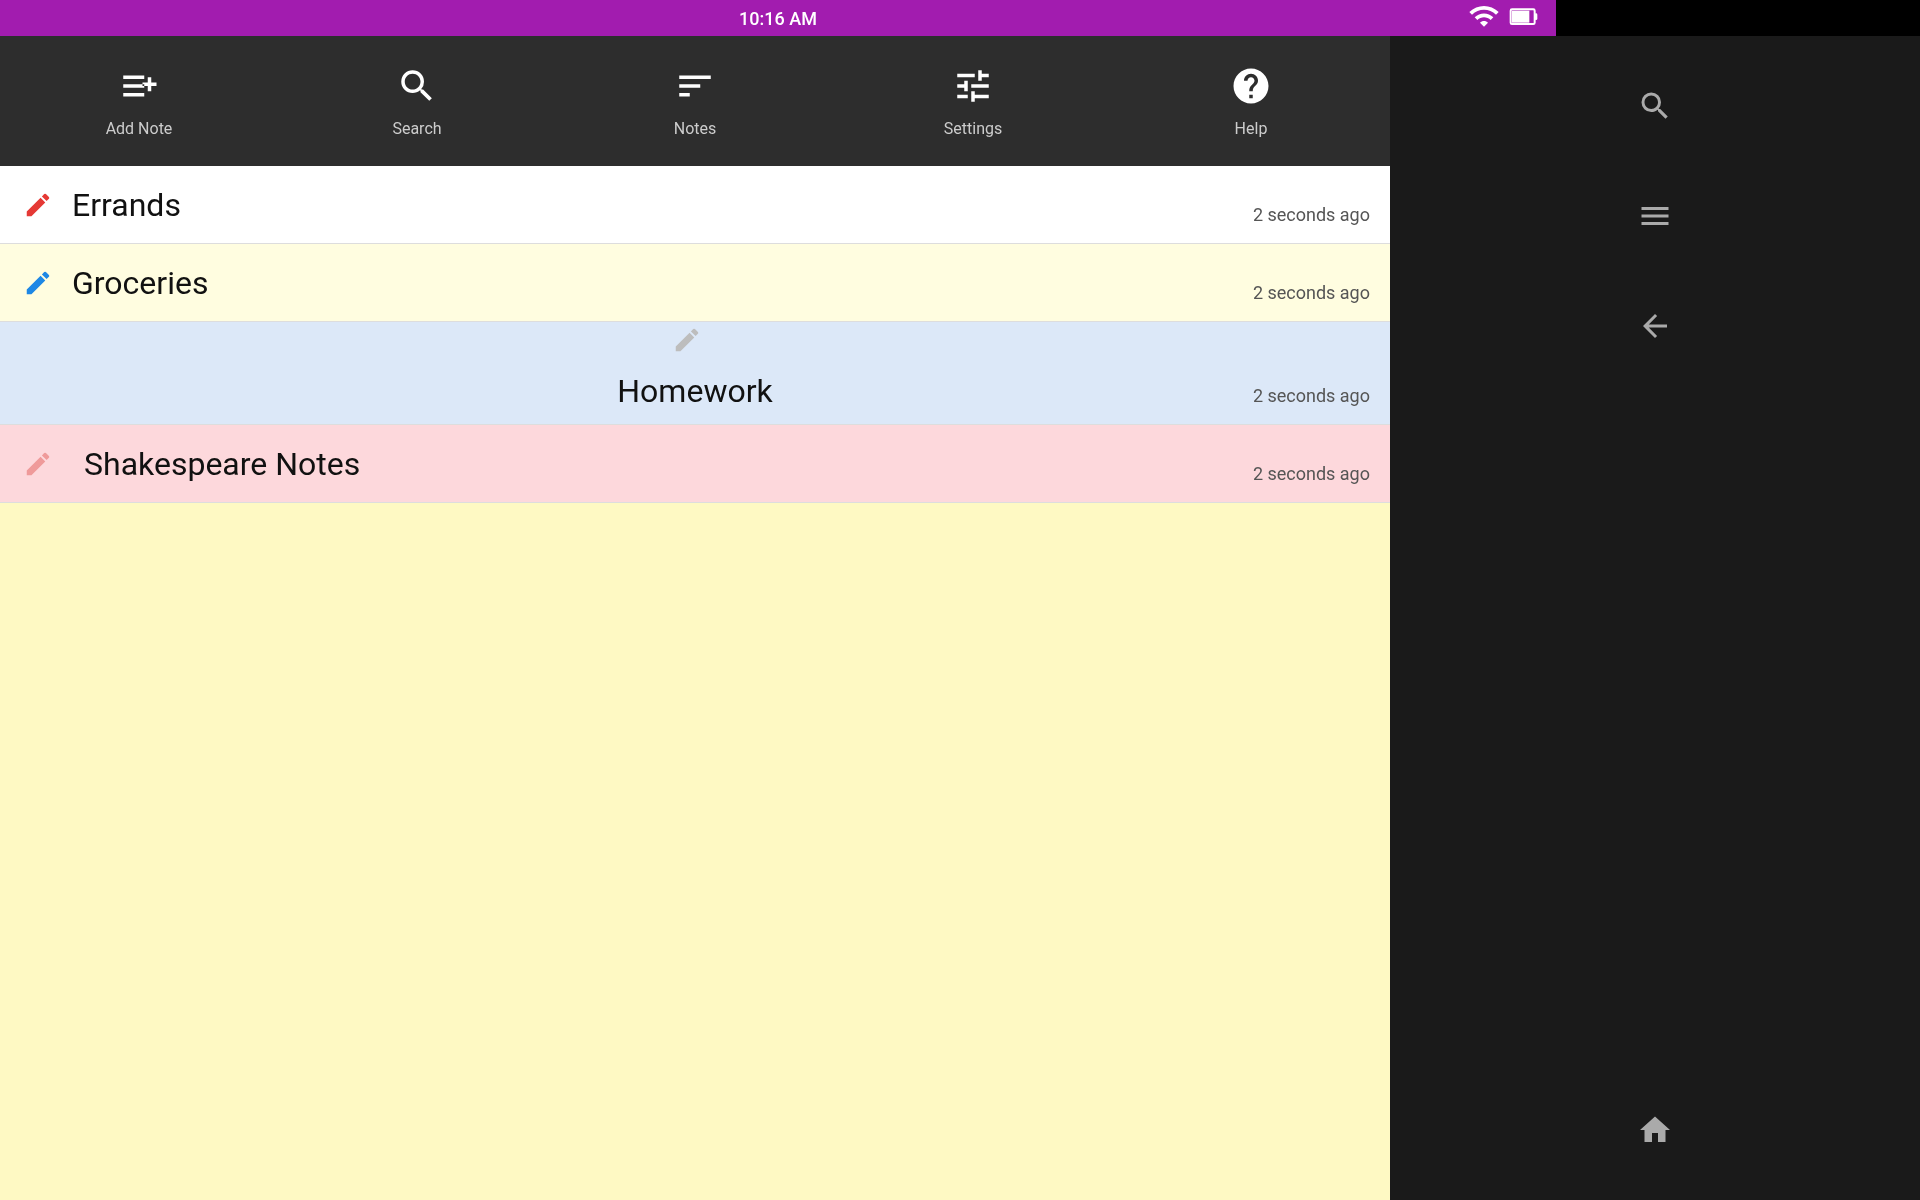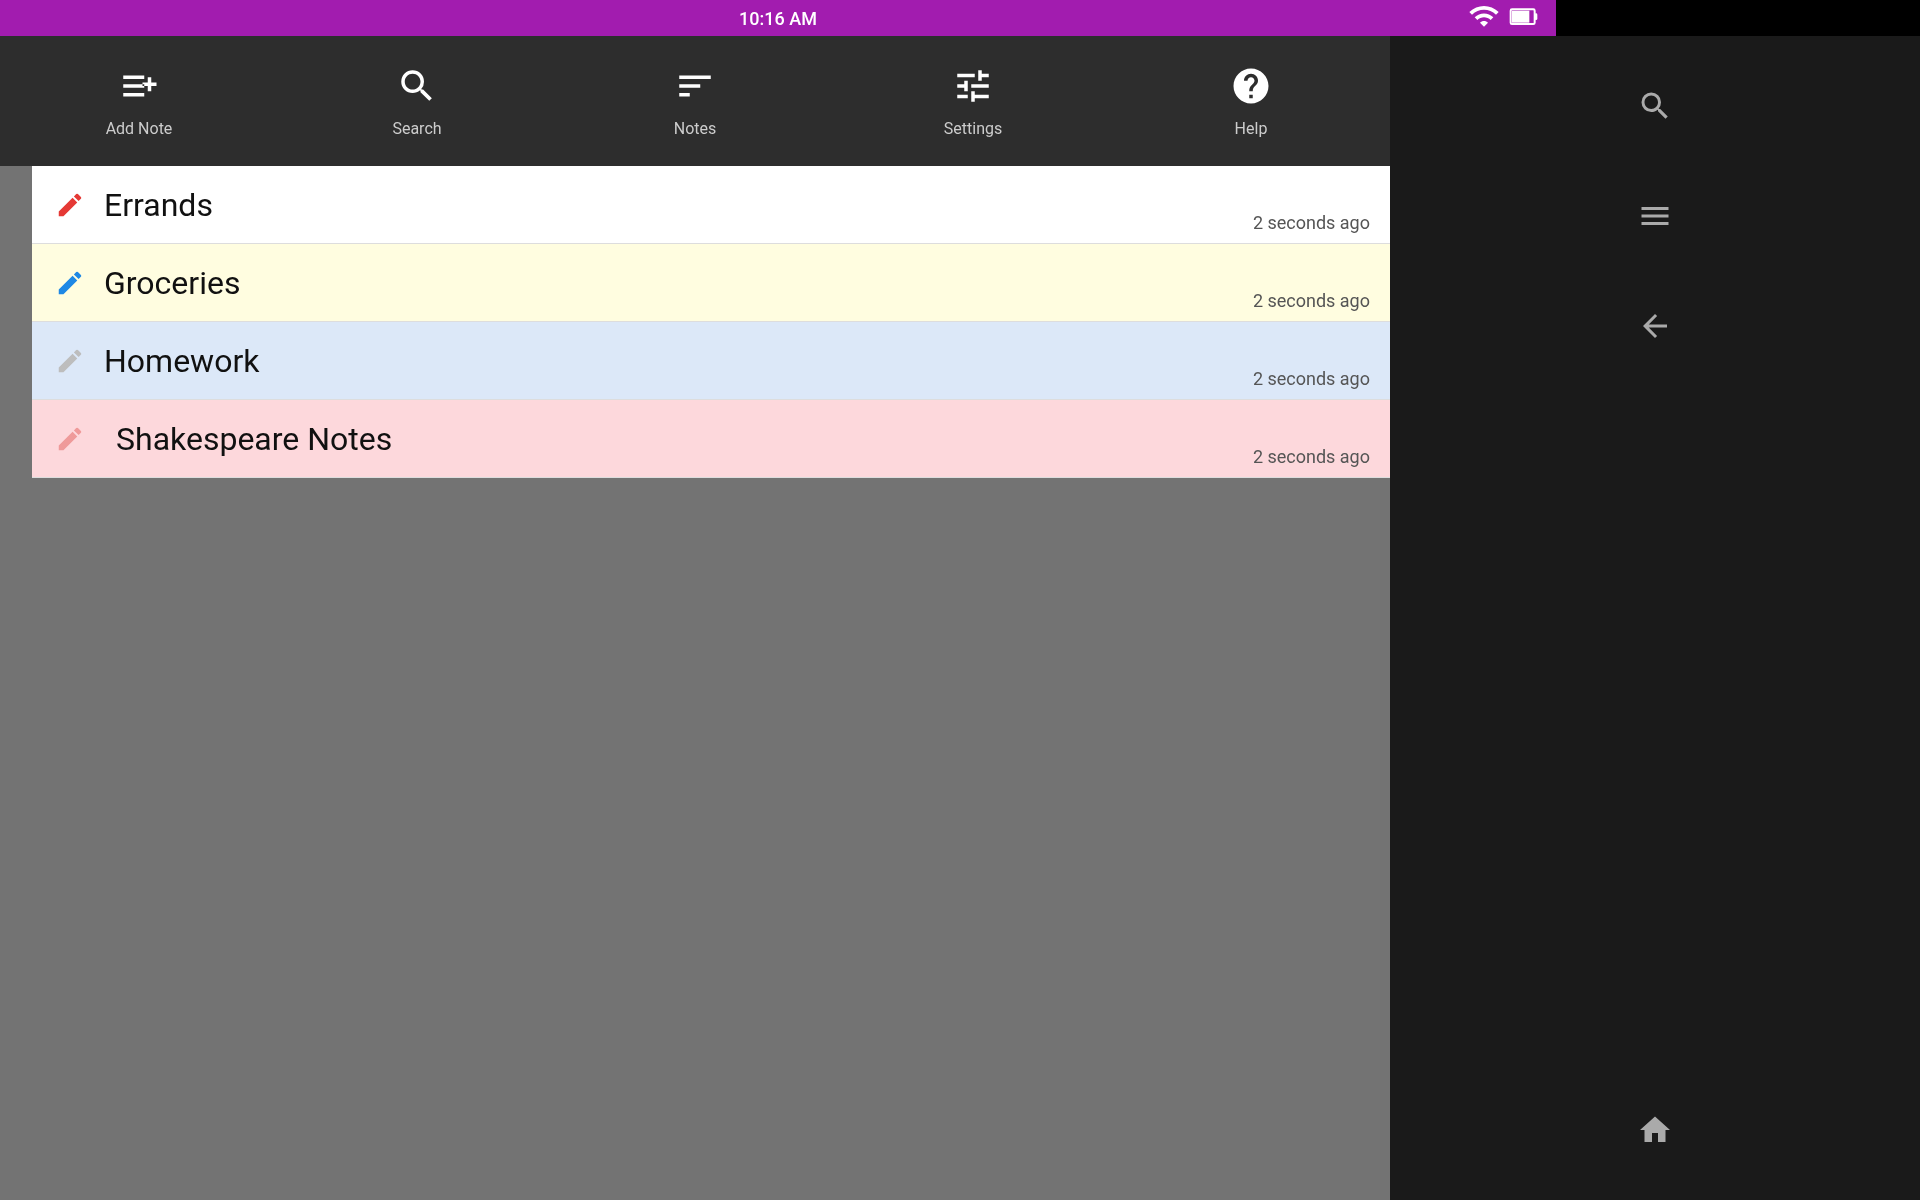--- a/index.html
+++ b/index.html
@@ -78,36 +78,35 @@
     }
     .toolbar-label {
       font-size: 16px;
       color: #ccc;
     }
 
     
     .notes-list {
       flex: 1;
       overflow-y: auto;
-      background: #737373;
-      padding-left: 32px;
+      background: #fef9c3;
     }
 
     .note-item {
       display: flex;
       align-items: center;
       padding: 0 20px;
       min-height: 78px;
       border-bottom: 1px solid #ddd;
       position: relative;
       cursor: pointer;
     }
     .note-item-white { background: #fff; }
     .note-item-yellow { background: #fffde0; }
-    .note-item-blue { background: #dce8f8; }
+    .note-item-blue { background: #dce8f8; flex-direction: column; }
     .note-item-pink { background: #fdd8dc; gap: 12px; }
 
     .note-icon {
       width: 36px;
       height: 36px;
       margin-right: 16px;
       flex-shrink: 0;
       display: flex;
       align-items: center;
       justify-content: center;
@@ -126,21 +125,21 @@
       padding: 14px 0;
     }
     .note-title {
       font-size: 32px;
       font-weight: 400;
       color: #111;
     }
     .note-time {
       position: absolute;
       right: 20px;
-      bottom: 10px;
+      bottom: 18px;
       font-size: 18px;
       color: #555;
     }
 
     
     .right-sidebar {
       flex: 1;
       background: #1a1a1a;
       display: flex;
       flex-direction: column;

